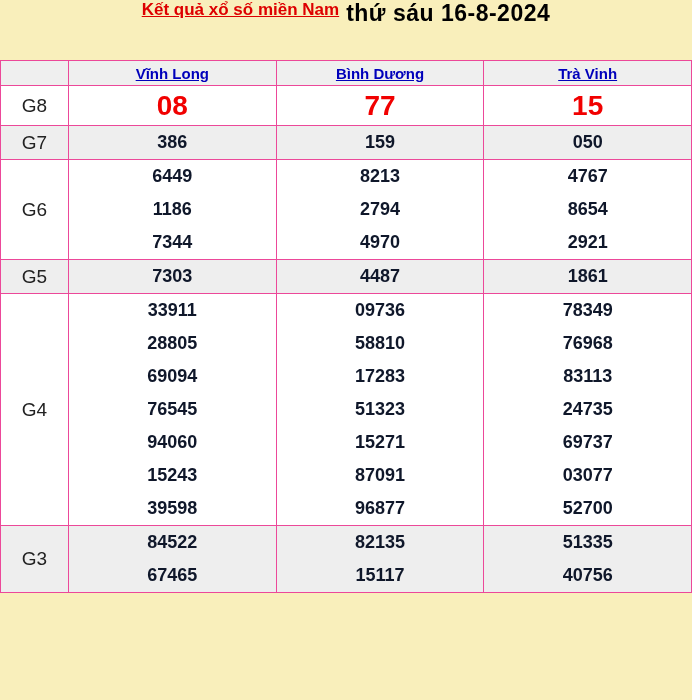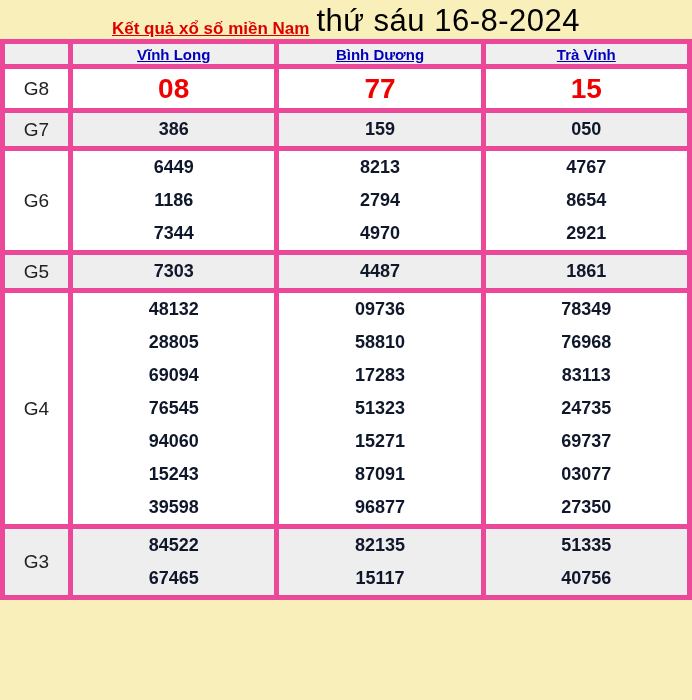--- a/index.html
+++ b/index.html
@@ -9,51 +9,50 @@
     font-family: "Liberation Sans", sans-serif;
   }
   body {
     width: 692px;
     height: 700px;
     background: #f9efbb;
     overflow: hidden;
   }
   
   .title-bar {
-    height: 39px;
+    height: 60px;
     display: flex;
-    align-items: flex-end;
+    align-items: flex-start;
     justify-content: center;
     gap: 7px;
     background: #f9efbb;
   }
   .title-link {
     color: #dd0000;
     font-weight: bold;
     font-size: 17px;
     text-decoration: underline;
     cursor: pointer;
   }
   .title-date {
     color: #000000;
-    font-weight: normal;
-    font-size: 31px;
+    font-weight: bold;
+    font-size: 23px;
     letter-spacing: 0.5px;
-    margin-top: 33px;
   }
   
   table.results {
     width: 100%;
     border-collapse: collapse;
     background: #ffffff;
     table-layout: fixed;
   }
   table.results th,
   table.results td {
-    border: 5px solid #ec4899;
+    border: 1px solid #ec4899;
     text-align: center;
     padding: 0;
   }
   col.label-col { width: 68px; }
   thead th {
     background: #efefef;
     height: 25px;
     font-size: 15px;
     font-weight: bold;
   }
@@ -163,21 +162,21 @@
         <td class="prize-values">
           <div>4487</div>
         </td>
         <td class="prize-values">
           <div>1861</div>
         </td>
       </tr>
       <tr class="r4">
         <td class="prize-label">G4</td>
         <td class="prize-values">
-          <div>48132</div>
+          <div>33911</div>
           <div>28805</div>
           <div>69094</div>
           <div>76545</div>
           <div>94060</div>
           <div>15243</div>
           <div>39598</div>
         </td>
         <td class="prize-values">
           <div>09736</div>
           <div>58810</div>
@@ -187,21 +186,21 @@
           <div>87091</div>
           <div>96877</div>
         </td>
         <td class="prize-values">
           <div>78349</div>
           <div>76968</div>
           <div>83113</div>
           <div>24735</div>
           <div>69737</div>
           <div>03077</div>
-          <div>27350</div>
+          <div>52700</div>
         </td>
       </tr>
       <tr class="r5 shade">
         <td class="prize-label">G3</td>
         <td class="prize-values">
           <div>84522</div>
           <div>67465</div>
         </td>
         <td class="prize-values">
           <div>82135</div>

